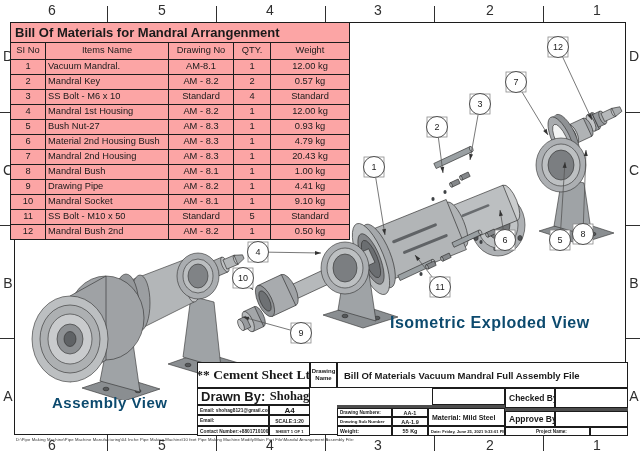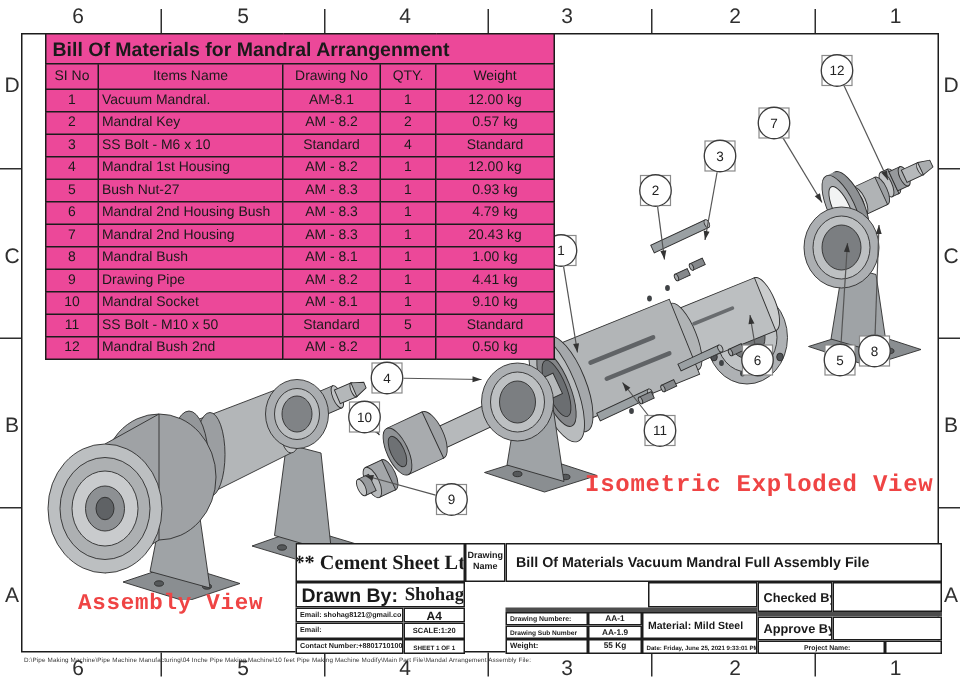--- a/index.html
+++ b/index.html
@@ -3,33 +3,33 @@
 <meta charset="utf-8">
 <style>
   html,body{margin:0;padding:0;background:#fff;}
   .sheet{position:relative;width:640px;height:453px;background:#ffffff;
          font-family:"Liberation Sans",sans-serif;color:#1a1a1a;overflow:hidden;}
   .frame{position:absolute;left:14px;top:22px;width:612px;height:413px;
          border:1.5px solid #1c1c1c;box-sizing:border-box;}
   .glabel{position:absolute;font-size:14px;color:#2f2f2f;width:16px;text-align:center;line-height:14px;}
   .tick{position:absolute;background:#2f2f2f;}
   
-  table.bom{position:absolute;left:30px;top:22px;border-collapse:collapse;background:#ec4899;table-layout:fixed;}
+  table.bom{position:absolute;left:10px;top:22px;border-collapse:collapse;background:#fca5a5;table-layout:fixed;}
   table.bom td,table.bom th{border:1px solid #1c1c1c;font-size:9.3px;font-weight:normal;
         padding:0 2px;height:14px;line-height:1.05;white-space:nowrap;overflow:hidden;}
   table.bom .ttl{font-size:13px;font-weight:bold;height:19px;text-align:left;padding-left:4px;}
   table.bom .hd{height:16px;text-align:center;}
   .c{text-align:center;}
   .l{text-align:left;padding-left:3px;}
   
   .cell{position:absolute;border:1px solid #1c1c1c;box-sizing:border-box;background:#fff;
         display:flex;align-items:center;overflow:hidden;white-space:nowrap;font-weight:bold;}
   .band{position:absolute;background:#4d4d4d;}
   .bold{font-weight:bold;}
-  .viewlabel{position:absolute;font-weight:bold;color:#ef4444;letter-spacing:.5px;font-family:Liberation Mono, monospace;}
+  .viewlabel{position:absolute;font-weight:bold;color:#0c4a6e;letter-spacing:.5px;}
   .pathline{position:absolute;font-size:4.2px;color:#333;letter-spacing:.1px;}
   svg{position:absolute;}
   svg .ln{stroke:#2e2e2e;stroke-width:.6;}
 </style>
 </head>
 <body>
 
 <div class="sheet">
 
   <div class="glabel" style="left:44px;top:3px">6</div>
@@ -344,21 +344,21 @@
         </tr>
     <tr>
           <td class="c">5</td>
           <td class="l">Bush Nut-27</td>
           <td class="c">AM - 8.3</td>
           <td class="c">1</td>
           <td class="c">0.93 kg</td>
         </tr>
     <tr>
           <td class="c">6</td>
-          <td class="l">Mandral 2nd Housing Bush</td>
+          <td class="l">Material 2nd Housing Bush</td>
           <td class="c">AM - 8.3</td>
           <td class="c">1</td>
           <td class="c">4.79 kg</td>
         </tr>
     <tr>
           <td class="c">7</td>
           <td class="l">Mandral 2nd Housing</td>
           <td class="c">AM - 8.3</td>
           <td class="c">1</td>
           <td class="c">20.43 kg</td>

